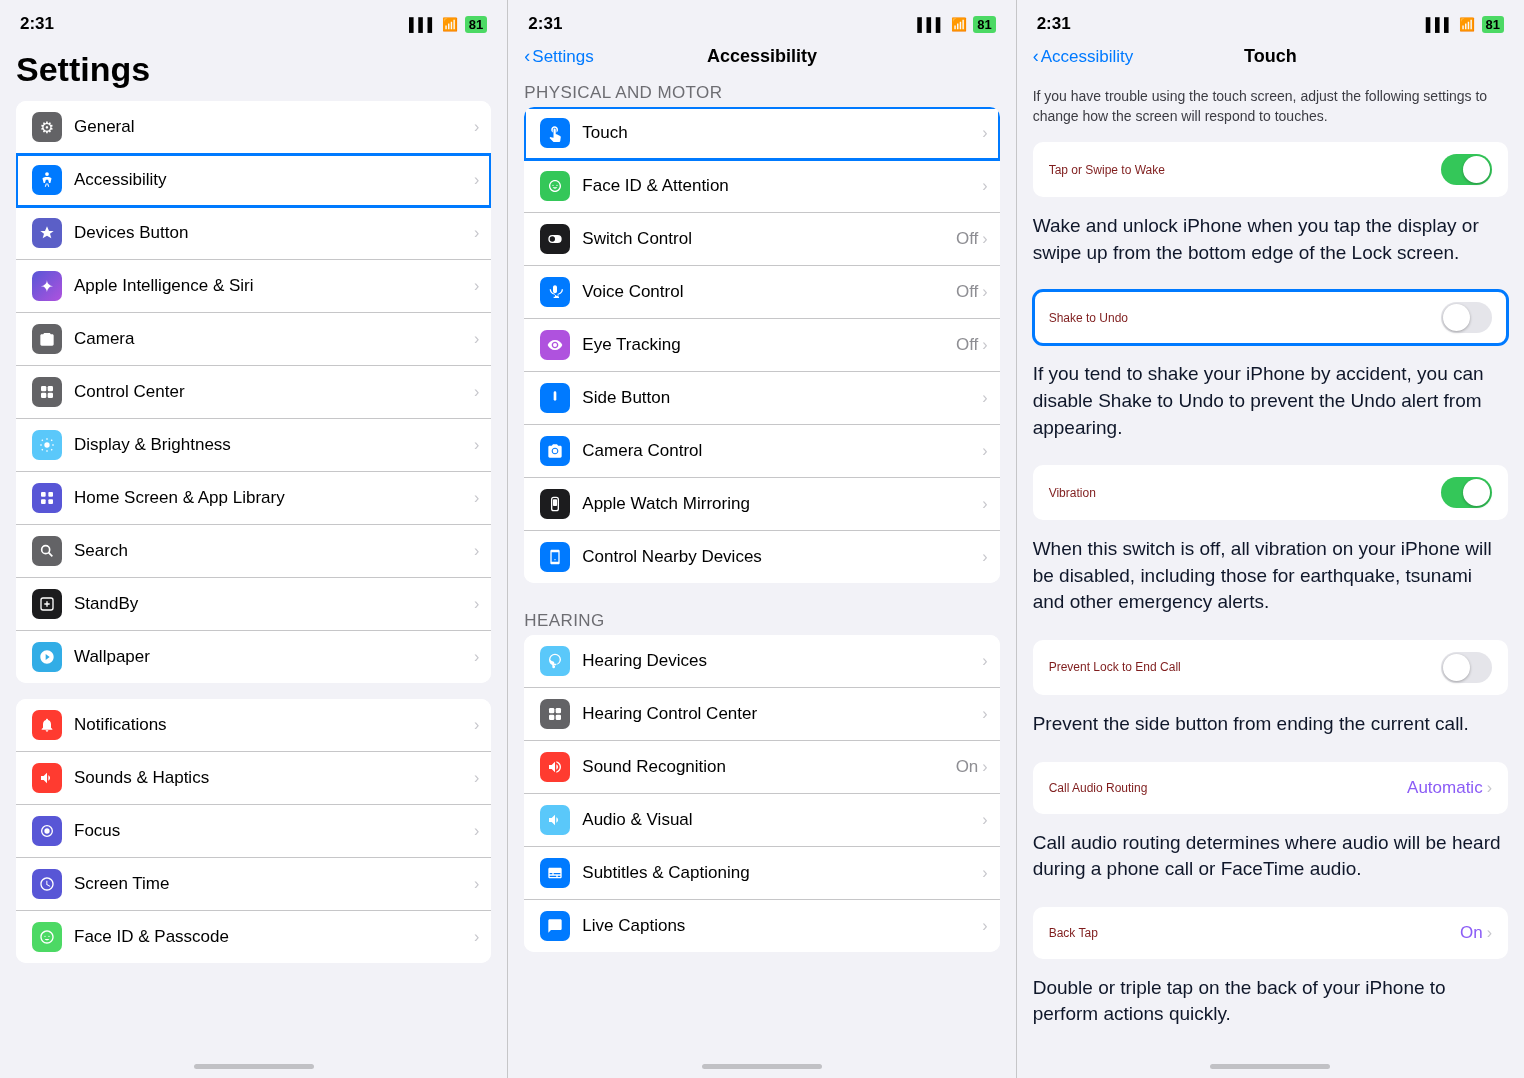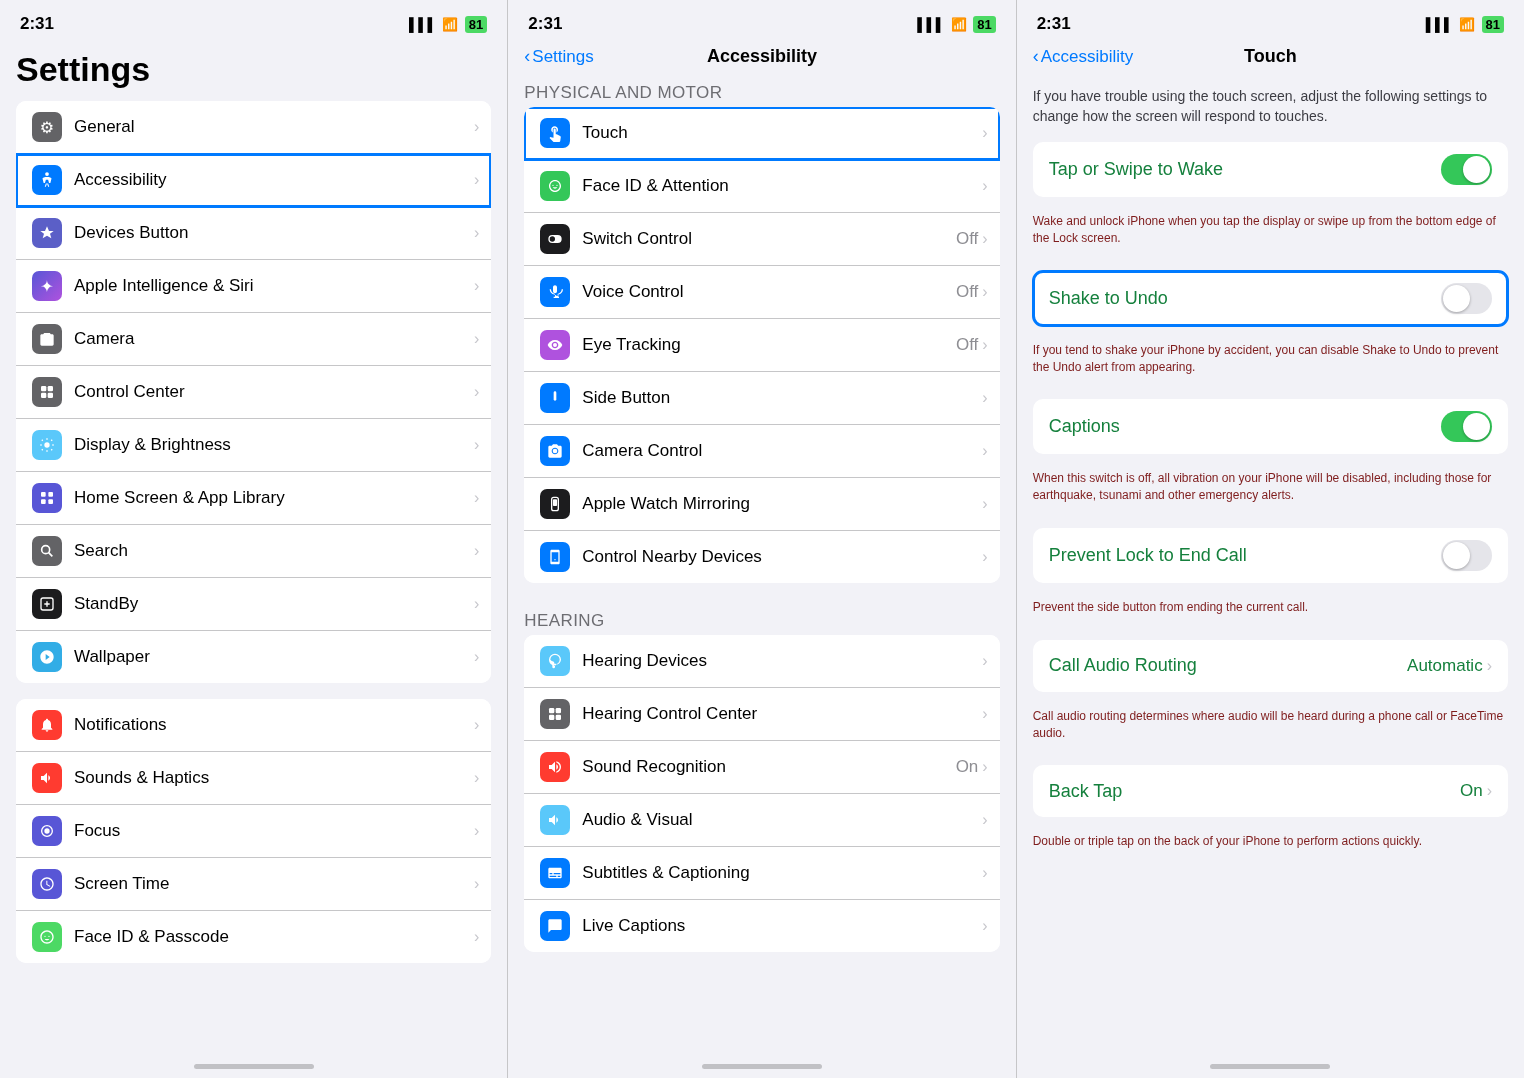--- a/index.html
+++ b/index.html
@@ -185,32 +185,32 @@
       padding: 12px 16px;
       border-bottom: 0.5px solid #c6c6c8;
       background: #fff;
       min-height: 52px;
     }
     .touch-row:last-child {
       border-bottom: none;
     }
     .touch-row-label {
       flex: 1;
-      font-size: 18px;
-      color: #15803d;
+      font-size: 12px;
+      color: #7f1d1d;
     }
     .touch-row-value {
       font-size: 17px;
-      color: #15803d;
+      color: #8b5cf6;
       margin-right: 4px;
     }
     .touch-desc {
       padding: 4px 16px 12px;
-      font-size: 12px;
-      color: #7f1d1d;
+      font-size: 19px;
+      color: #0f172a;
       line-height: 1.4;
     }
 
     
     .toggle {
       width: 51px;
       height: 31px;
       border-radius: 16px;
       position: relative;
       flex-shrink: 0;
@@ -677,21 +677,21 @@
     <div style="background:#fff; border-radius:10px; margin:12px 16px; outline:3px solid #007aff; outline-offset:-2px; overflow:hidden; position:relative; z-index:2;">
       <div class="touch-row" style="border-bottom:none;">
         <span class="touch-row-label">Shake to Undo</span>
         <div class="toggle off"></div>
       </div>
     </div>
     <div class="touch-desc">If you tend to shake your iPhone by accident, you can disable Shake to Undo to prevent the Undo alert from appearing.</div>
 
     <div class="touch-section">
       <div class="touch-row">
-        <span class="touch-row-label">Captions</span>
+        <span class="touch-row-label">Vibration</span>
         <div class="toggle on"></div>
       </div>
     </div>
     <div class="touch-desc">When this switch is off, all vibration on your iPhone will be disabled, including those for earthquake, tsunami and other emergency alerts.</div>
 
     <div class="touch-section">
       <div class="touch-row">
         <span class="touch-row-label">Prevent Lock to End Call</span>
         <div class="toggle off"></div>
       </div>

